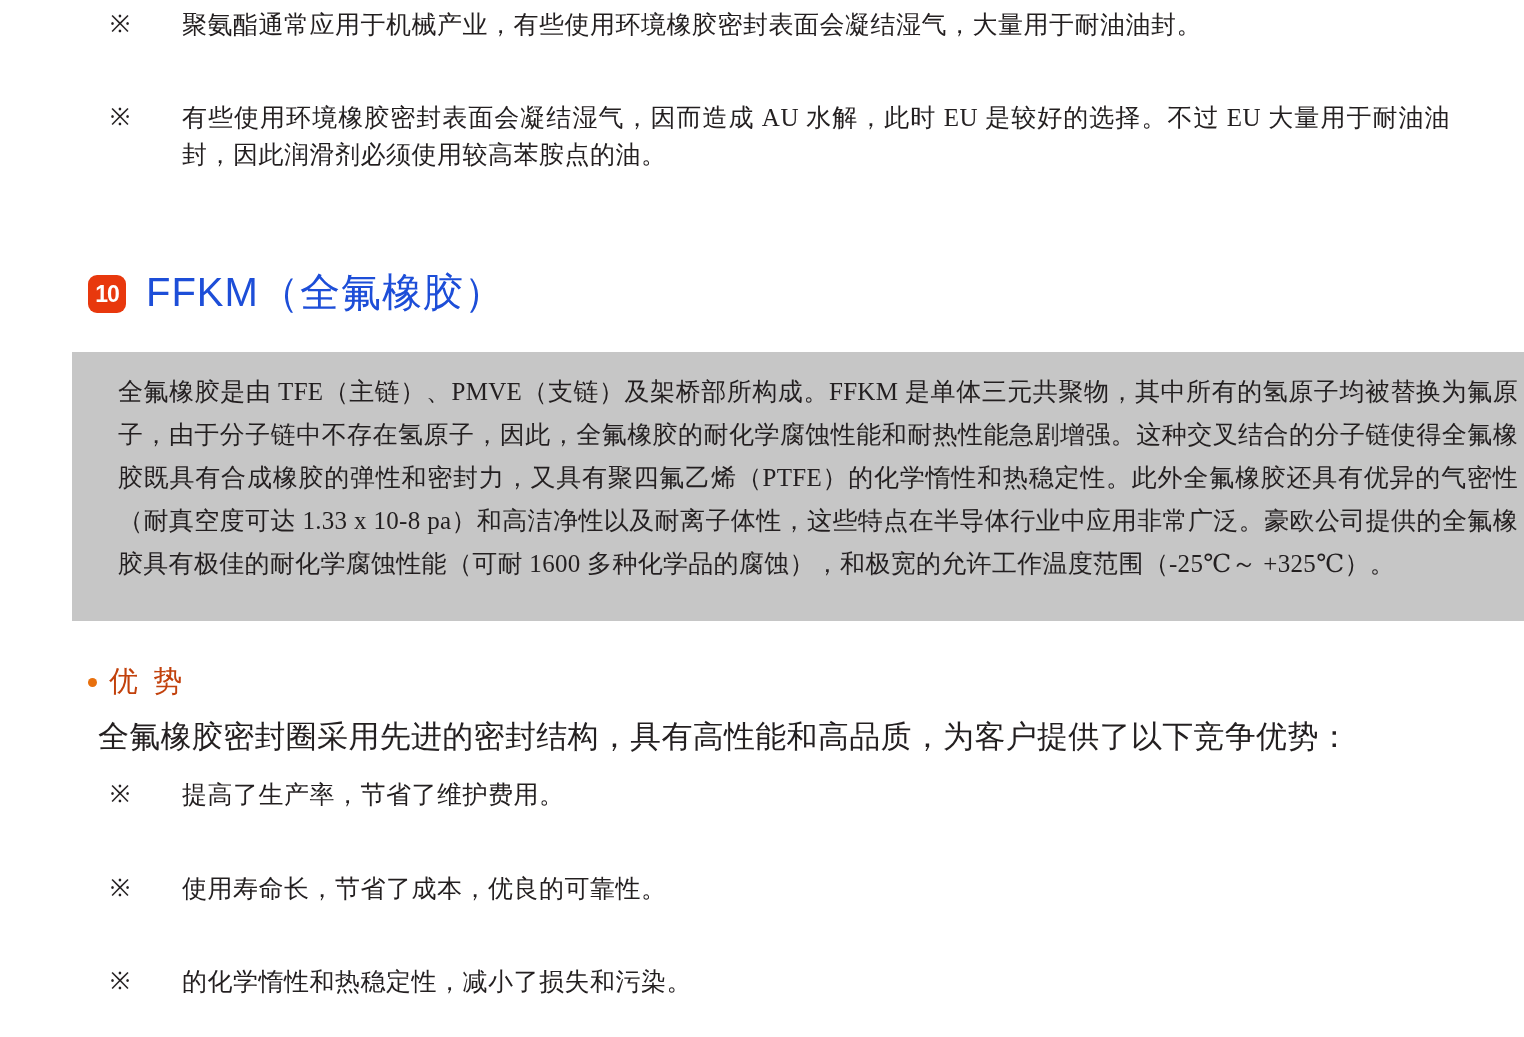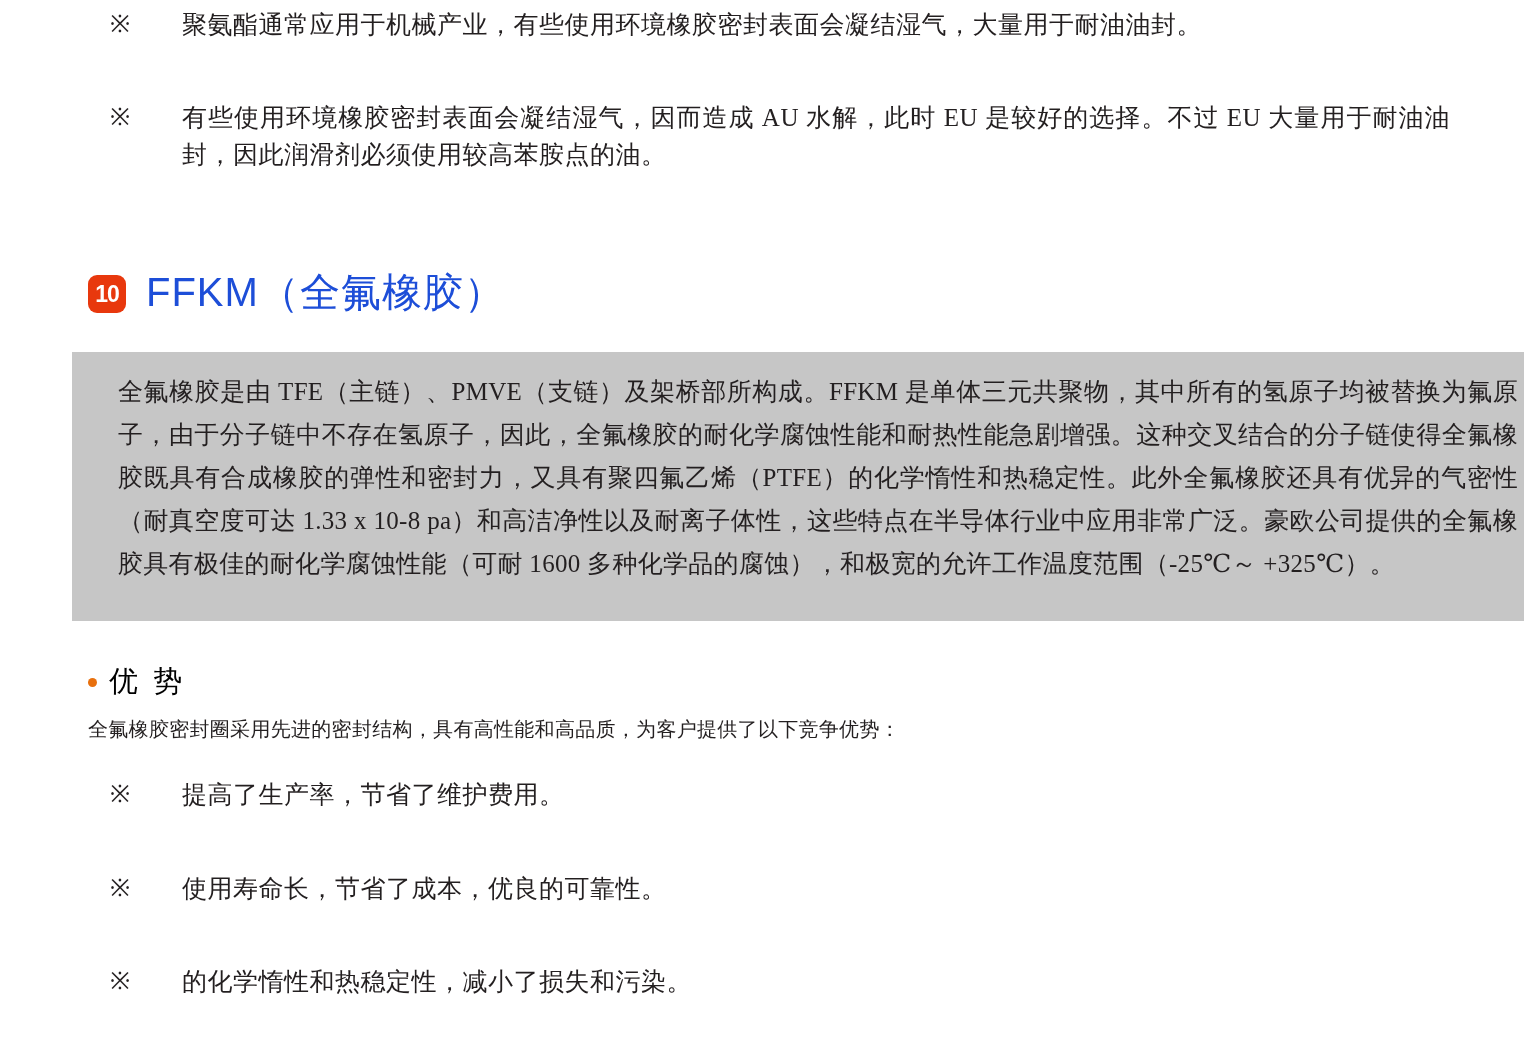--- a/index.html
+++ b/index.html
@@ -107,40 +107,40 @@
   }
 
   
   .adv-head {
     position: absolute;
     left: 88px;
     top: 662px;
     display: flex;
     align-items: center;
     gap: 12px;
-    color: #000000;
+    color: #c2410c;
   }
   .adv-dot {
     width: 9px;
     height: 9px;
     border-radius: 50%;
     background: #e8700d;
     display: inline-block;
   }
   .adv-head .adv-label {
     font-size: 29px;
     letter-spacing: 4px;
   }
 
   .adv-intro {
     position: absolute;
-    left: 88px;
+    left: 98px;
     top: 714px;
     width: 1380px;
-    font-size: 20px;
+    font-size: 31px;
     line-height: 1.5;
     letter-spacing: 0.3px;
   }
 
   .adv-notes {
     position: absolute;
     left: 90px;
     top: 776px;
     width: 1390px;
   }

